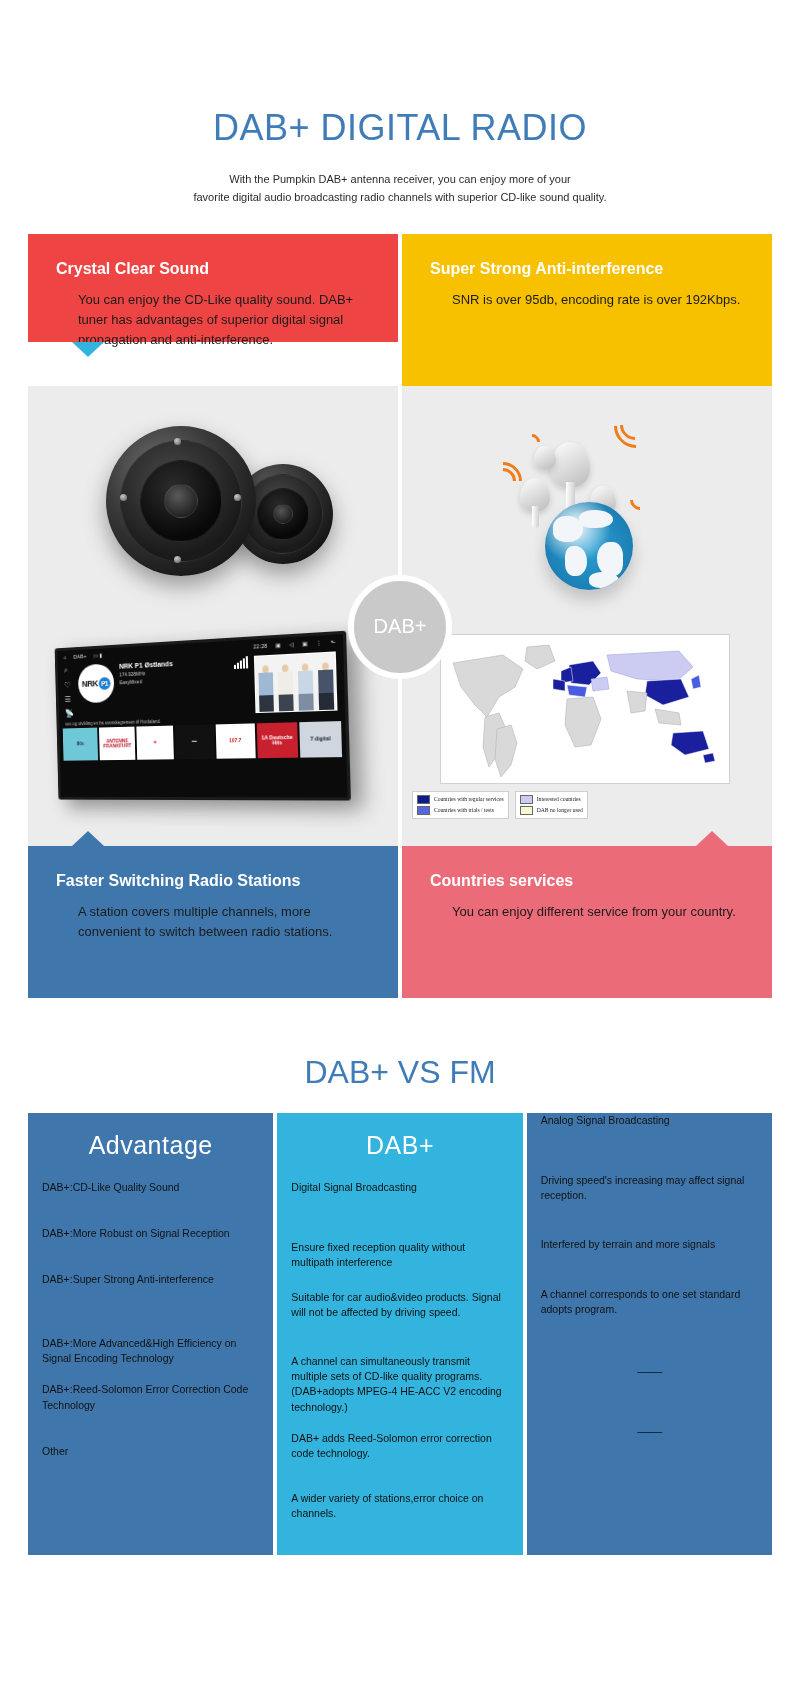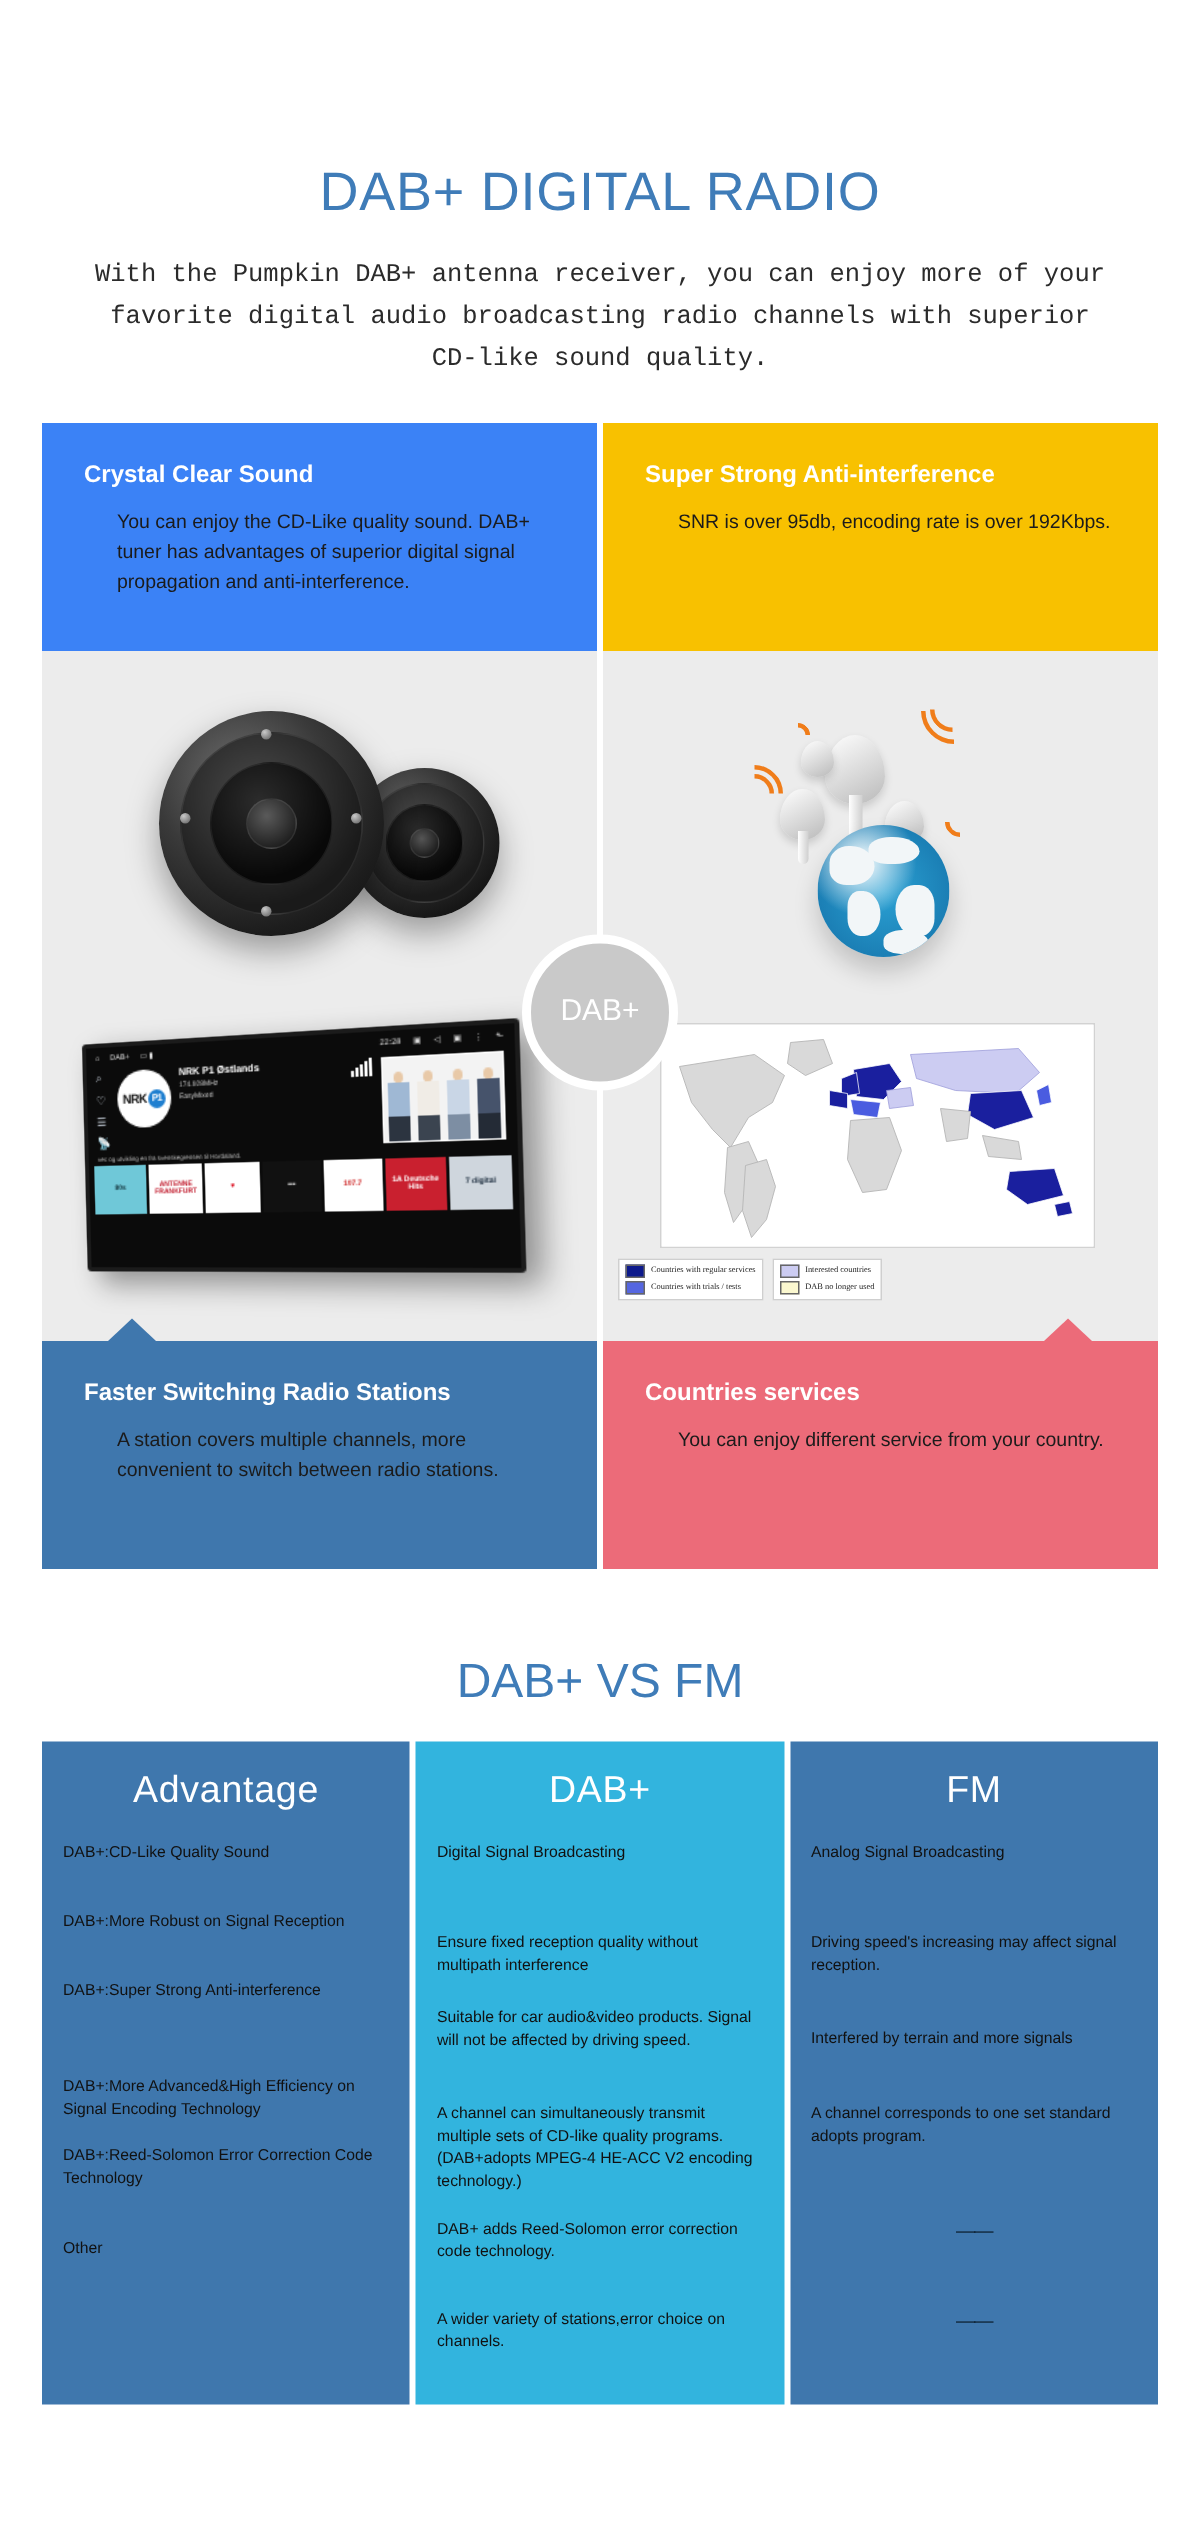--- a/index.html
+++ b/index.html
@@ -16,25 +16,24 @@
     color: #3f7cb8;
     font-size: 36px;
     font-weight: 400;
     letter-spacing: 0.5px;
     padding-top: 108px;
     line-height: 1.1;
   }
   .hero-sub {
     text-align: center;
     color: #2b2b2b;
-    font-size: 17px;
+    font-size: 11px;
     line-height: 1.65;
     margin-top: 22px;
     padding: 0 58px;
-    font-family: Liberation Mono, monospace;
   }
 
   
   .features {
     position: relative;
     margin: 28px 28px 0 28px;
     width: 744px;
   }
   .feat-row { display: flex; gap: 4px; }
   .feat-cell { width: 370px; position: relative; }
@@ -45,21 +44,21 @@
     font-weight: bold;
     color: #ffffff;
     margin-bottom: 12px;
   }
   .panel p {
     font-size: 13px;
     line-height: 1.55;
     color: #1b1b1b;
     margin-left: 22px;
   }
-  .panel.cyan  { background: #3b82f6; height: 152px; }
+  .panel.cyan  { background: #ef4444; height: 108px; }
   .panel.amber { background: #f8c100; height: 152px; }
   .panel.steel { background: #3f77ad; height: 152px; }
   .panel.rose  { background: #ec6b79; height: 152px; }
 
   
   .notch-down, .notch-up {
     position: absolute; width: 0; height: 0;
   }
   .notch-down { bottom: -15px; border-left: 16px solid transparent; border-right: 16px solid transparent; }
   .notch-up   { top: -15px;    border-left: 16px solid transparent; border-right: 16px solid transparent; }
@@ -438,21 +437,20 @@
     <div class="col-head">DAB+</div>
     <div class="cell" style="min-height:44px">Digital Signal Broadcasting</div>
     <div class="cell" style="min-height:34px">Ensure fixed reception quality without multipath interference</div>
     <div class="cell" style="min-height:48px">Suitable for car audio&amp;video products. Signal will not be affected by driving speed.</div>
     <div class="cell" style="min-height:60px">A channel can simultaneously transmit multiple sets of CD-like quality programs. (DAB+adopts MPEG-4 HE-ACC V2 encoding technology.)</div>
     <div class="cell" style="min-height:44px">DAB+ adds Reed-Solomon error correction code technology.</div>
     <div class="cell">A wider variety of stations,error choice on channels.</div>
   </div>
 
   <div class="col c3">
-    <div class="col-head">FM</div>
     <div class="cell" style="min-height:44px">Analog Signal Broadcasting</div>
     <div class="cell" style="min-height:48px">Driving speed's increasing may affect signal reception.</div>
     <div class="cell" style="min-height:34px">Interfered by terrain and more signals</div>
     <div class="cell" style="min-height:60px">A channel corresponds to one set standard adopts program.</div>
     <div class="cell dash" style="min-height:44px">——</div>
     <div class="cell dash">——</div>
   </div>
 </div>
 
 </body></html>

